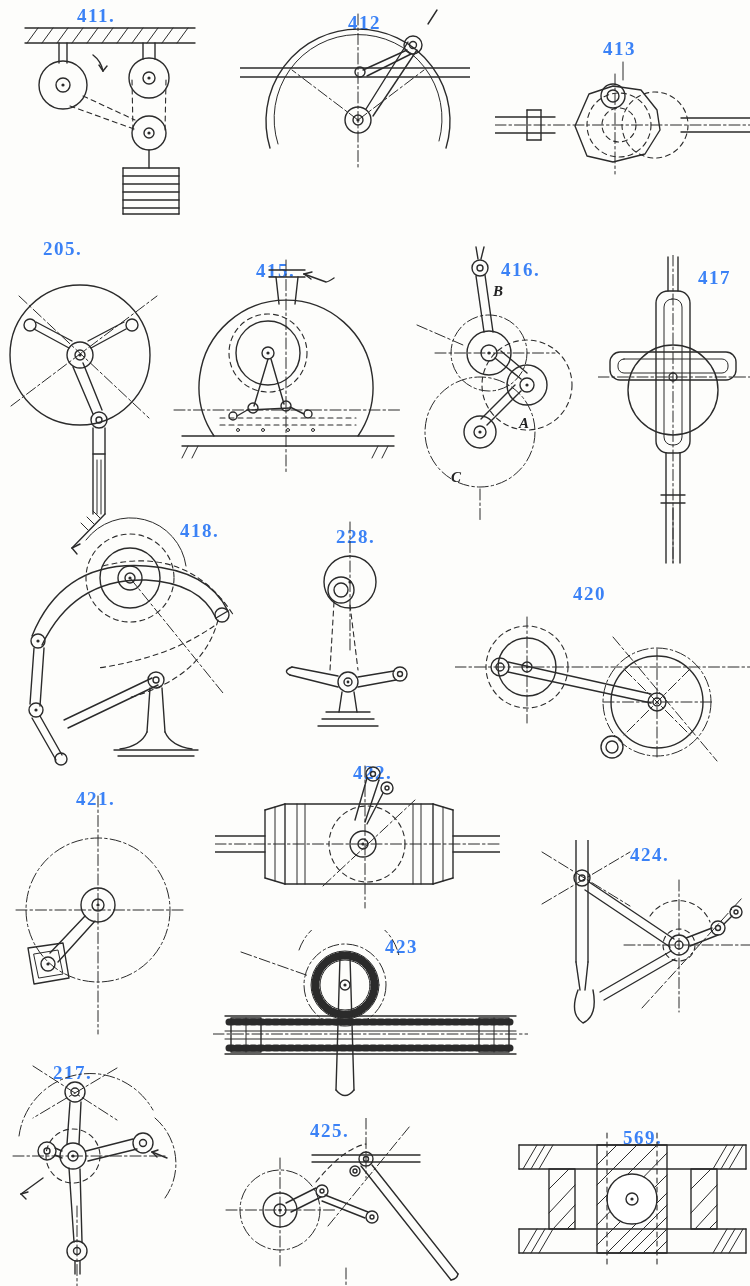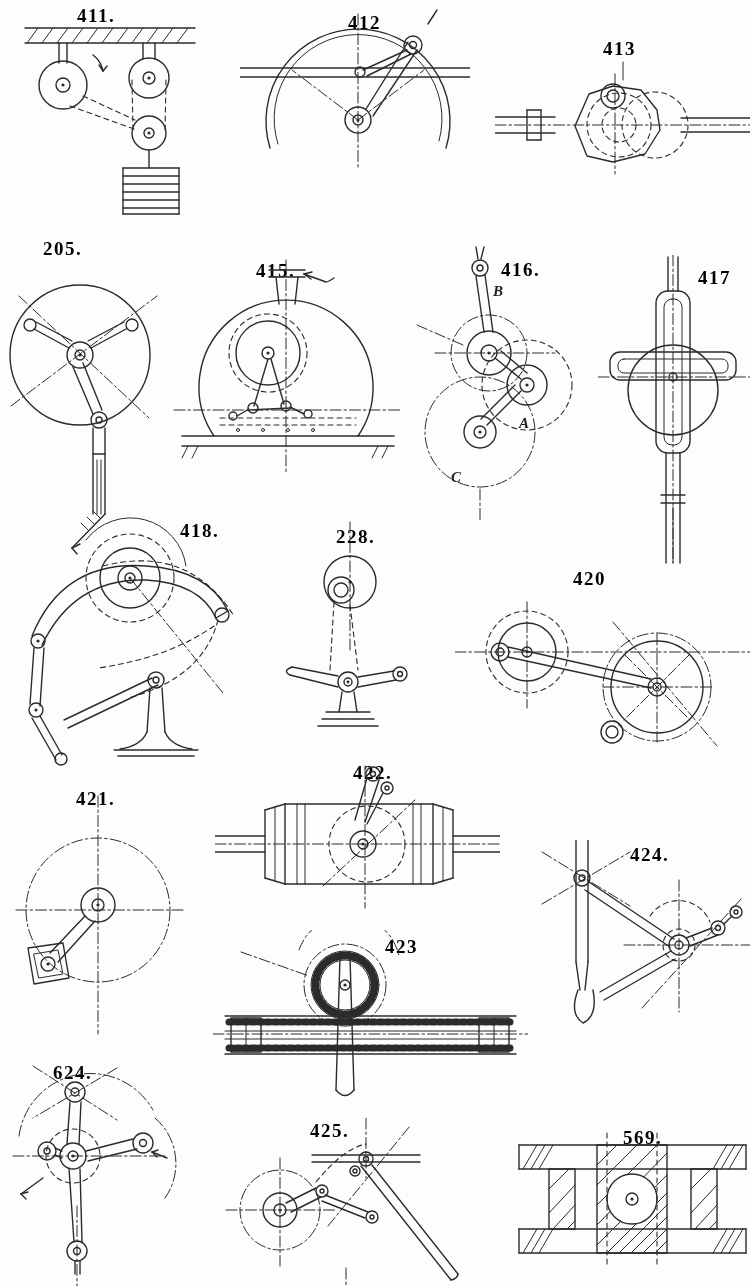--- a/index.html
+++ b/index.html
@@ -1,21 +1,21 @@
 <!DOCTYPE html>
 <html><head>
 <meta charset="utf-8">
 <style>
   html,body{margin:0;padding:0;background:#e9e9e6;}
   .page{position:relative;width:750px;height:1286px;background:#fdfdfb;overflow:hidden;
         font-family:"Liberation Serif",serif;}
   .fig{position:absolute;}
   .fig svg{position:absolute;left:0;top:0;}
   .fig-label{position:absolute;font-family:"Liberation Serif",serif;font-size:19px;
-             font-weight:700;color:#000000;letter-spacing:1.5px;white-space:nowrap;}
+             font-weight:700;color:#3b82f6;letter-spacing:1.5px;white-space:nowrap;}
   .ann{position:absolute;font-family:"Liberation Serif",serif;font-style:italic;
        font-size:15px;font-weight:700;color:#222;}
   .fig svg line,.fig svg circle,.fig svg path,.fig svg rect,
   .fig svg polygon,.fig svg polyline{
       fill:none;stroke:#2b2b2b;stroke-width:1.4;stroke-linecap:round;stroke-linejoin:round;}
   .fig svg .dash{stroke-dasharray:5 4;stroke-width:1.1;}
   .fig svg .dd{stroke-dasharray:11 3 2.5 3;stroke-width:1;}
   .fig svg .teeth{stroke-width:8;stroke-dasharray:3.5 3.5;}
   .fig svg .rackteeth{stroke-width:7;stroke-dasharray:3.5 4;}
   .fig svg .thin{stroke-width:1;}
@@ -400,21 +400,21 @@
       <g>
         <line x1="64" y1="172" x2="61" y2="192"></line>
           <line x1="76" y1="172" x2="79" y2="192"></line>
         <line x1="48" y1="192" x2="92" y2="192"></line>
           <line x1="44" y1="199" x2="96" y2="199"></line>
         <line x1="40" y1="206" x2="100" y2="206"></line>
       </g>
     </svg>
   </div>
 
-  <div class="fig" style="left:455px;top:560px;width:295px;height:200px">
+  <div class="fig" style="left:455px;top:575px;width:295px;height:200px">
     <div class="fig-label" style="left:118px;top:8px">420</div>
     <svg width="295" height="200" viewBox="0 0 295 200">
       <line class="dd" x1="0" y1="92" x2="295" y2="92"></line>
       <line class="dd" x1="72" y1="42" x2="72" y2="148"></line>
       <g>
         <circle cx="72" cy="92" r="29"></circle>
           <circle class="dash" cx="72" cy="92" r="41"></circle>
         <circle cx="72" cy="92" r="5"></circle>
           <circle class="dot" cx="72" cy="92" r="1.5"></circle>
       </g>
@@ -590,21 +590,21 @@
           <line x1="137" y1="119" x2="66" y2="160"></line>
       </g>
       <line class="dd" x1="141" y1="40" x2="141" y2="172"></line>
       <line class="dd" x1="86" y1="105" x2="212" y2="105"></line>
       <path class="dash" d="M112 76 A34 34 0 0 1 172 82"></path>
       <line class="dd" x1="104" y1="168" x2="204" y2="58"></line>
     </svg>
   </div>
 
   <div class="fig" style="left:5px;top:1058px;width:195px;height:228px">
-    <div class="fig-label" style="left:48px;top:4px">624.</div>
+    <div class="fig-label" style="left:48px;top:4px">217.</div>
     <svg width="195" height="228" viewBox="0 0 195 228">
       <line class="dd" x1="28" y1="8" x2="112" y2="62"></line>
       <line class="dd" x1="112" y1="10" x2="28" y2="60"></line>
       <g>
         <circle cx="70" cy="34" r="10"></circle>
           <circle cx="70" cy="34" r="4"></circle>
       </g>
       <g>
         <line x1="65" y1="44" x2="62" y2="86"></line>
           <line x1="76" y1="44" x2="74" y2="86"></line>

